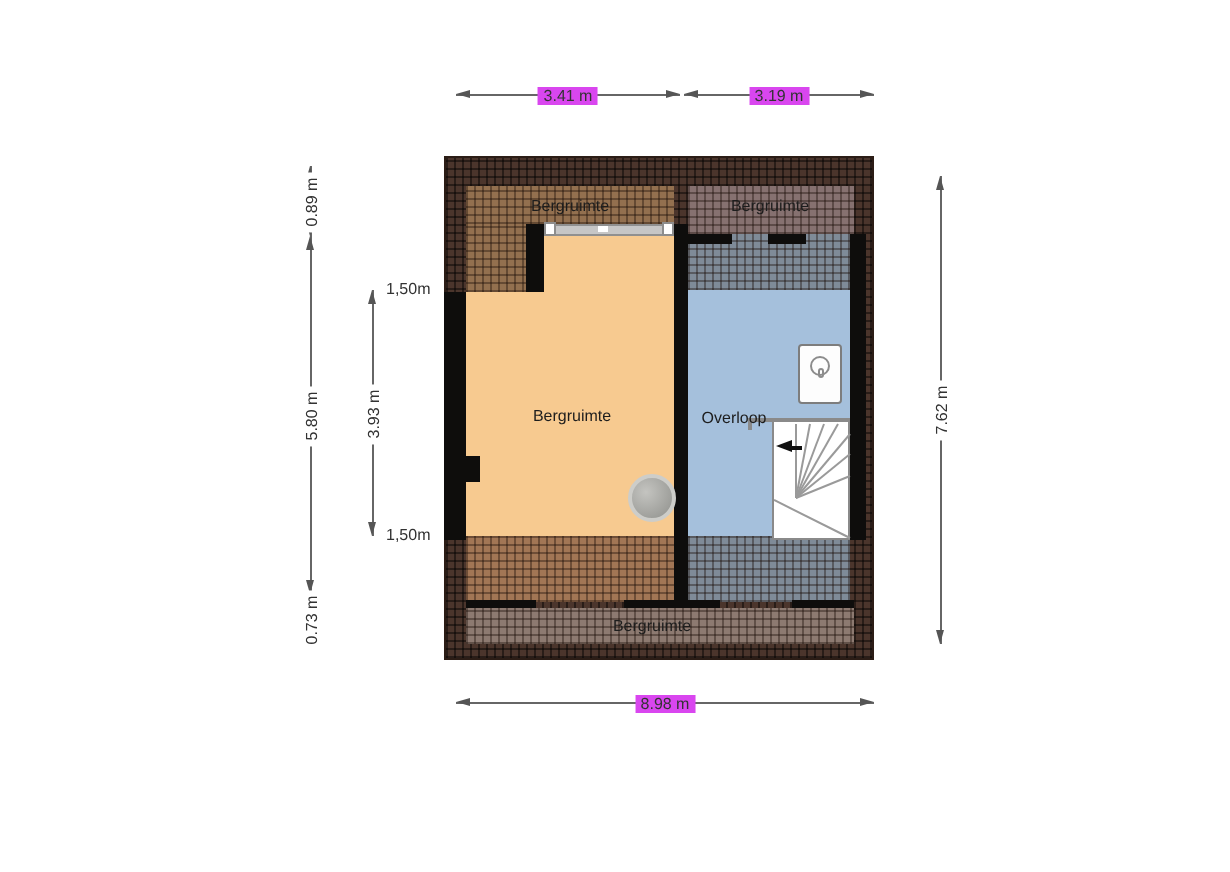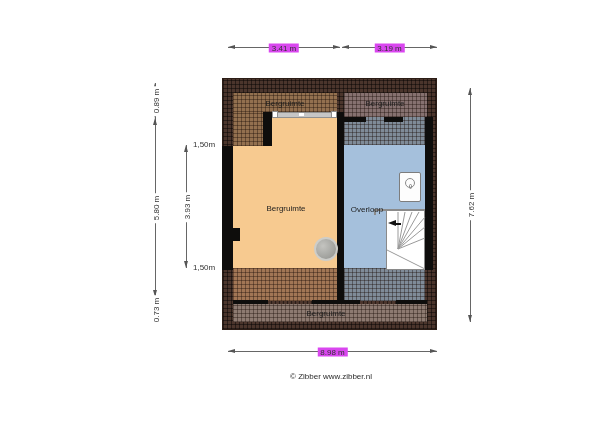--- a/index.html
+++ b/index.html
@@ -156,16 +156,15 @@
   </div>
 
   <div class="dim" style="left:228px;top:347px;width:209px;height:9px;">
     <div class="line-h"></div>
       <div class="ah ah-l"></div>
       <div class="ah ah-r"></div>
     <span class="dlbl">8.98 m</span>
   </div>
 
   <div class="footer">
-    <div>© Zibber www.zibber.nl</div>
   </div>
 
 </div>
 
 </body></html>

